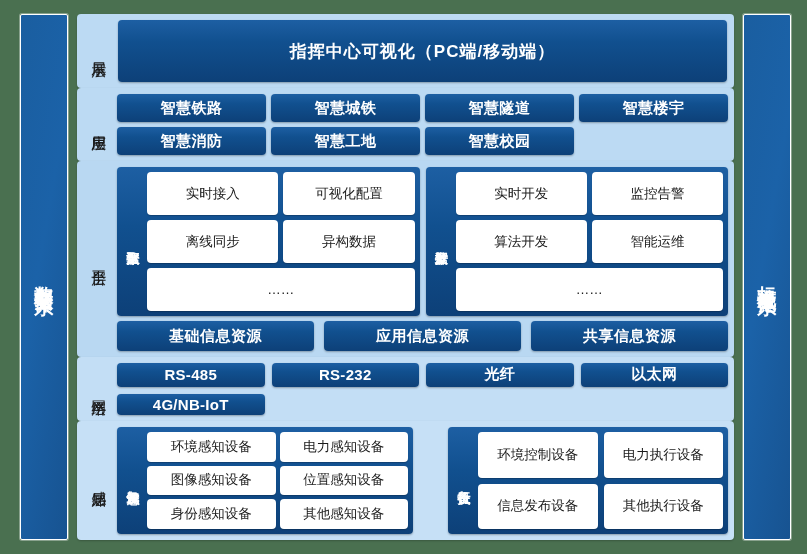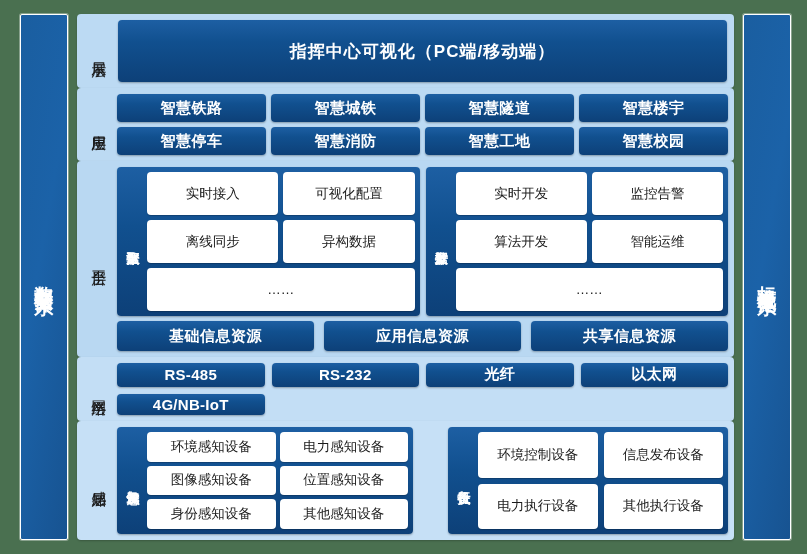--- a/index.html
+++ b/index.html
@@ -249,21 +249,20 @@
     </div>
 
     <div class="layer layer-application">
       <div class="layer-label">应用层</div>
       <div class="layer-body">
         <div class="app-grid">
           <div class="chip app-chip">智慧铁路</div>
           <div class="chip app-chip">智慧城铁</div>
           <div class="chip app-chip">智慧隧道</div>
           <div class="chip app-chip">智慧楼宇</div>
-          <div class="chip app-chip">智慧停车</div>
           <div class="chip app-chip">智慧消防</div>
           <div class="chip app-chip">智慧工地</div>
           <div class="chip app-chip">智慧校园</div>
         </div>
       </div>
     </div>
 
     <div class="layer layer-platform">
       <div class="layer-label">平台层</div>
       <div class="layer-body">
@@ -332,22 +331,22 @@
               <div class="wcell">位置感知设备</div>
               <div class="wcell">身份感知设备</div>
               <div class="wcell">其他感知设备</div>
             </div>
           </div>
 
           <div class="perc-module perc-act">
             <div class="module-title">执行设备</div>
             <div class="perc-grid2">
               <div class="wcell">环境控制设备</div>
+              <div class="wcell">电力执行设备</div>
               <div class="wcell">信息发布设备</div>
-              <div class="wcell">电力执行设备</div>
               <div class="wcell">其他执行设备</div>
             </div>
           </div>
 
         </div>
       </div>
     </div>
 
   </div>
 

